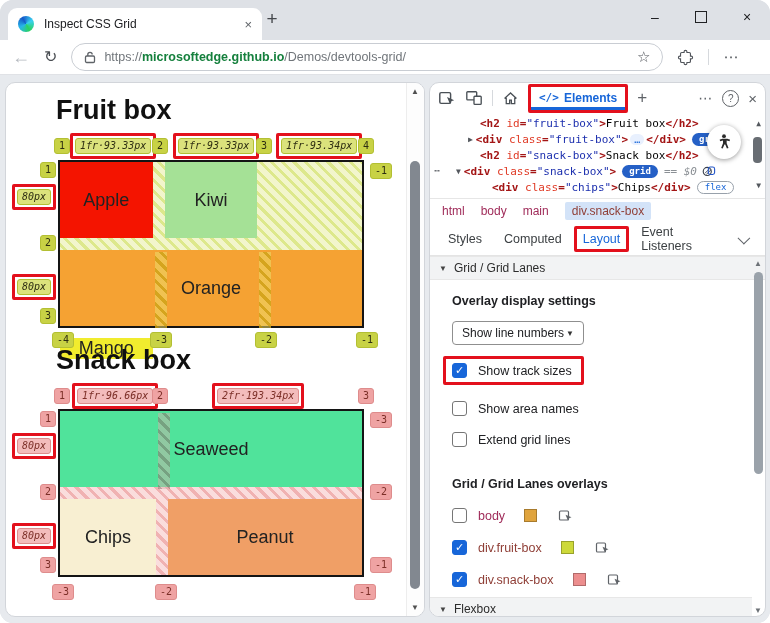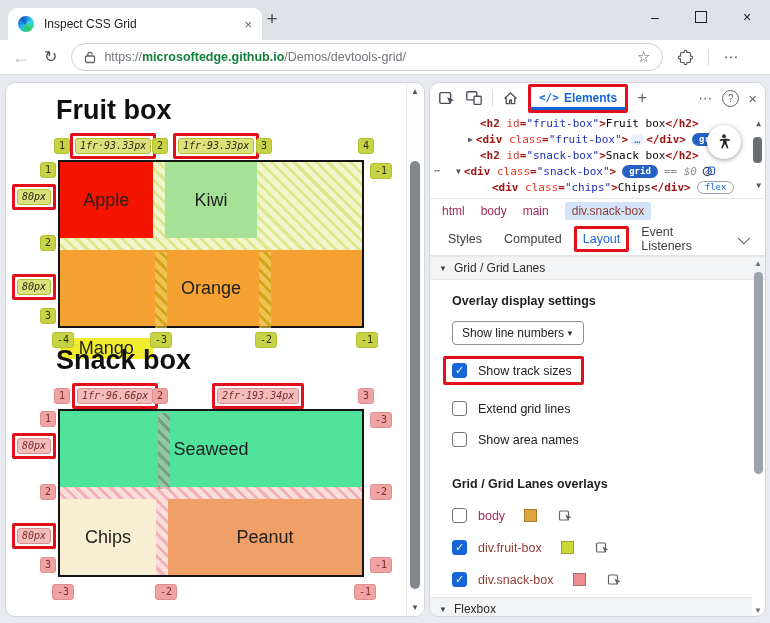--- a/index.html
+++ b/index.html
@@ -1,16 +1,16 @@
 <!DOCTYPE html>
 <html><head>
 <meta charset="utf-8">
 <style>
   html,body{margin:0;padding:0;background:#fff;}
-  .window{position:relative;width:770px;height:623px;font-family:"Liberation Sans",sans-serif;overflow:hidden;background:#dee1e6;}
+  .window{position:relative;width:770px;height:623px;font-family:"Liberation Sans",sans-serif;overflow:hidden;background:#dee1e6;border-radius:13px;}
   
   .tabstrip{position:absolute;top:0;left:0;width:770px;height:40px;background:#dee1e6;}
   .tab{position:absolute;left:8px;top:8px;width:234px;height:32px;background:#fff;border-radius:9px 9px 0 0;display:flex;align-items:center;padding:0 10px;gap:10px;font-size:12px;color:#202124;}
   .fav{width:16px;height:16px;border-radius:50%;background:conic-gradient(from 150deg,#2bd25e,#27b7e8,#1559c9,#39d0f0,#2bd25e);flex:none;}
   .tabclose{margin-left:auto;color:#5f6368;font-size:13px;cursor:default;}
   .newtab{position:absolute;left:260px;top:7px;font-size:19px;color:#45484d;width:24px;height:24px;display:flex;align-items:center;justify-content:center;}
   .winctl{position:absolute;right:0;top:0;height:34px;display:flex;}
   .winbtn{width:46px;height:34px;display:flex;align-items:center;justify-content:center;color:#202124;font-size:14px;}
   .maxglyph{width:10px;height:10px;border:1.4px solid #202124;display:inline-block;}
   
@@ -170,20 +170,23 @@
 
         <span class="badge fb" style="left:-6px;top:-24px;">1</span>
         <div class="rbox" style="left:10px;top:-29px;">
             <span class="badge fb track">1fr·93.33px</span>
           </div>
         <span class="badge fb" style="left:92px;top:-24px;">2</span>
         <div class="rbox" style="left:113px;top:-29px;">
             <span class="badge fb track">1fr·93.33px</span>
           </div>
         <span class="badge fb" style="left:196px;top:-24px;">3</span>
+        <div class="rbox" style="left:216px;top:-29px;">
+            <span class="badge fb track">1fr·93.34px</span>
+          </div>
         <span class="badge fb" style="left:298px;top:-24px;">4</span>
 
         <span class="badge fb" style="left:-20px;top:0;">1</span>
         <div class="rbox" style="left:-48px;top:22px;">
             <span class="badge fb track">80px</span>
           </div>
         <span class="badge fb" style="left:-20px;top:73px;">2</span>
         <div class="rbox" style="left:-48px;top:112px;">
             <span class="badge fb track">80px</span>
           </div>
@@ -328,26 +331,26 @@
           <span class="dd-arrow">▼</span>
         </div>
 
         <div><span class="rbox-cb">
           <span class="cb on">✓</span>
           <span>Show track sizes</span>
         </span></div>
 
         <div class="cbrow">
           <span class="cb"></span>
-          <span>Extend grid lines</span>
+          <span>Show area names</span>
         </div>
 
         <div class="cbrow">
           <span class="cb"></span>
-          <span>Show area names</span>
+          <span>Extend grid lines</span>
         </div>
 
         <div class="b-label" style="margin-top:30px;">Grid / Grid Lanes overlays</div>
 
         <div class="ovrow">
           <span class="cb"></span>
           <span class="ov-label ov-body">body</span>
           <span class="swatch sw-body"></span>
           <span class="pick">
               <svg width="15" height="15" viewBox="0 0 20 20">

